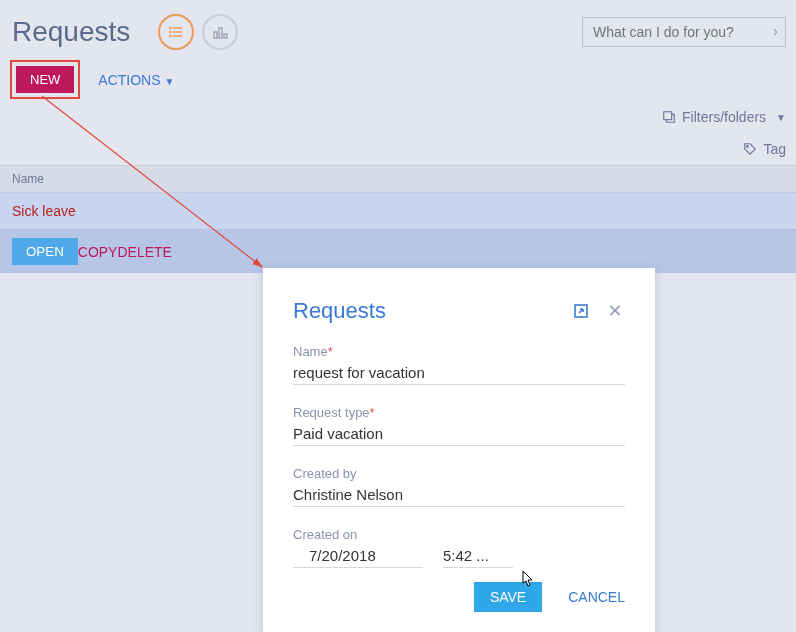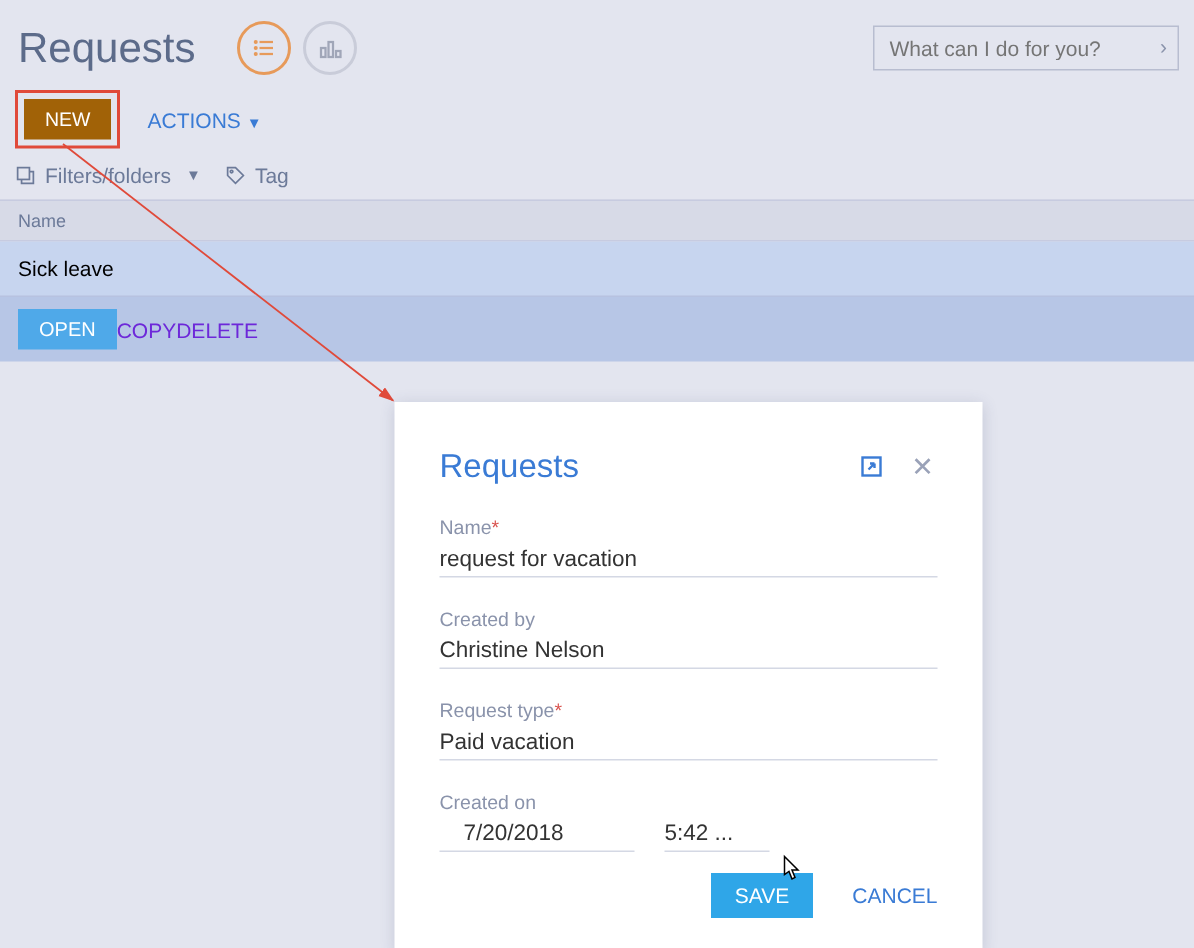--- a/index.html
+++ b/index.html
@@ -61,21 +61,21 @@
   .actionbar {
     display: flex; align-items: center;
     padding: 2px 10px 8px 10px;
   }
   .new-btn-wrap {
     border: 2px solid #e04a3a;
     padding: 4px;
     display: inline-block;
   }
   .new-btn {
-    background: #a16207;
+    background: #be185d;
     color: #fff;
     border: none;
     padding: 6px 14px;
     font-size: 13px;
     cursor: pointer;
   }
   .actions-link {
     color: #3a7bd5;
     margin-left: 18px;
     cursor: pointer;
@@ -88,54 +88,55 @@
     padding-top: 26px;
   }
   .caret-down {
     font-size: 10px; margin-left: 4px; color: #3a7bd5;
   }
 
   .filterbar {
     display: flex; align-items: flex-end;
     padding: 2px 10px 8px 10px;
     gap: 16px;
+    flex-direction: column;
   }
   .ff-item {
     display: inline-flex; align-items: center;
     color: #6c7a99; cursor: pointer; gap: 6px;
   }
 
   .gridhead {
     background: #d7dae7;
     border-top: 1px solid #c7cbe0;
     border-bottom: 1px solid #c7cbe0;
     padding: 6px 12px;
     font-size: 12px;
     color: #6c7a99;
   }
   .row-sel {
     background: #c7d5ef;
     padding: 10px 12px;
-    color: #000000;
+    color: #b91c1c;
     border-bottom: 1px solid #b7c2e0;
   }
   .row-actions {
     background: #b7c6e6;
     padding: 8px 12px;
     display: flex; align-items: center; 
   }
   .open-btn {
     background: #4fa9e9;
     color: #fff;
     border: none;
     padding: 6px 14px;
     cursor: pointer;
   }
   .row-link {
-    color: #6d28d9; cursor: pointer;
+    color: #be185d; cursor: pointer;
   }
 
   
   .arrow-svg {
     position: absolute;
     left: 0; top: 0;
     pointer-events: none;
   }
 
   
@@ -305,27 +306,27 @@
     </span>
     <span class="dlg-icon close">✕</span>
   </div>
 
   <div class="fld">
     <div class="fld-label"><span>Name</span><span class="req">*</span></div>
     <input class="fld-input" value="request for vacation" style="">
   </div>
 
   <div class="fld">
+    <div class="fld-label"><span>Request type</span><span class="req">*</span></div>
+    <input class="fld-input" value="Paid vacation" style="">
+  </div>
+
+  <div class="fld">
     <div class="fld-label">Created by</div>
     <input class="fld-input" value="Christine Nelson" style="">
-  </div>
-
-  <div class="fld">
-    <div class="fld-label"><span>Request type</span><span class="req">*</span></div>
-    <input class="fld-input" value="Paid vacation" style="">
   </div>
 
   <div class="fld">
     <div class="fld-label">Created on</div>
     <div class="fld-row">
       <div class="fld-value fld-date">7/20/2018</div>
       <div class="fld-value fld-time">5:42 ...</div>
     </div>
   </div>
 

